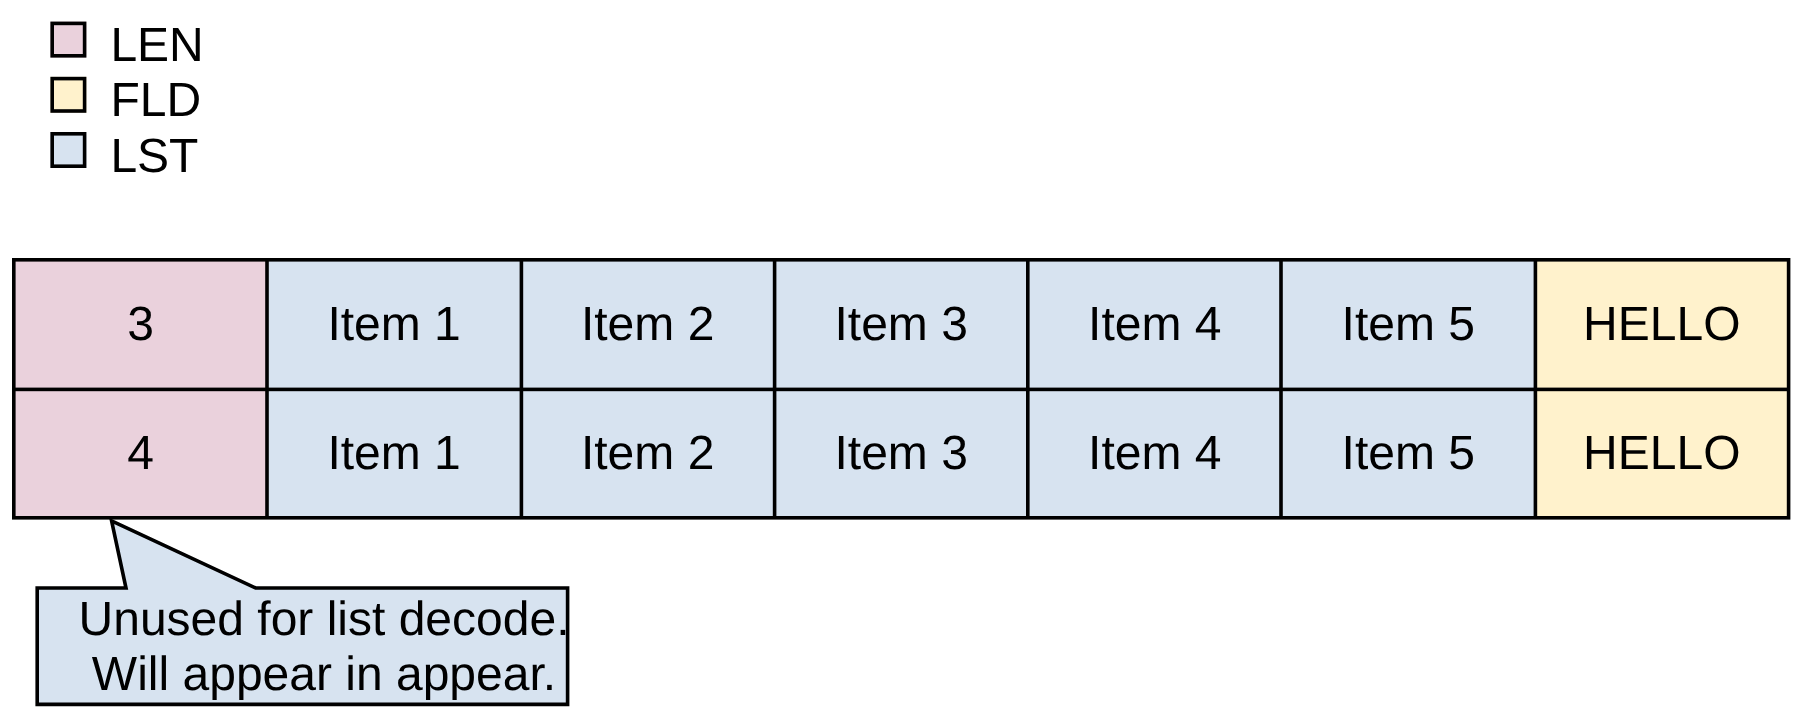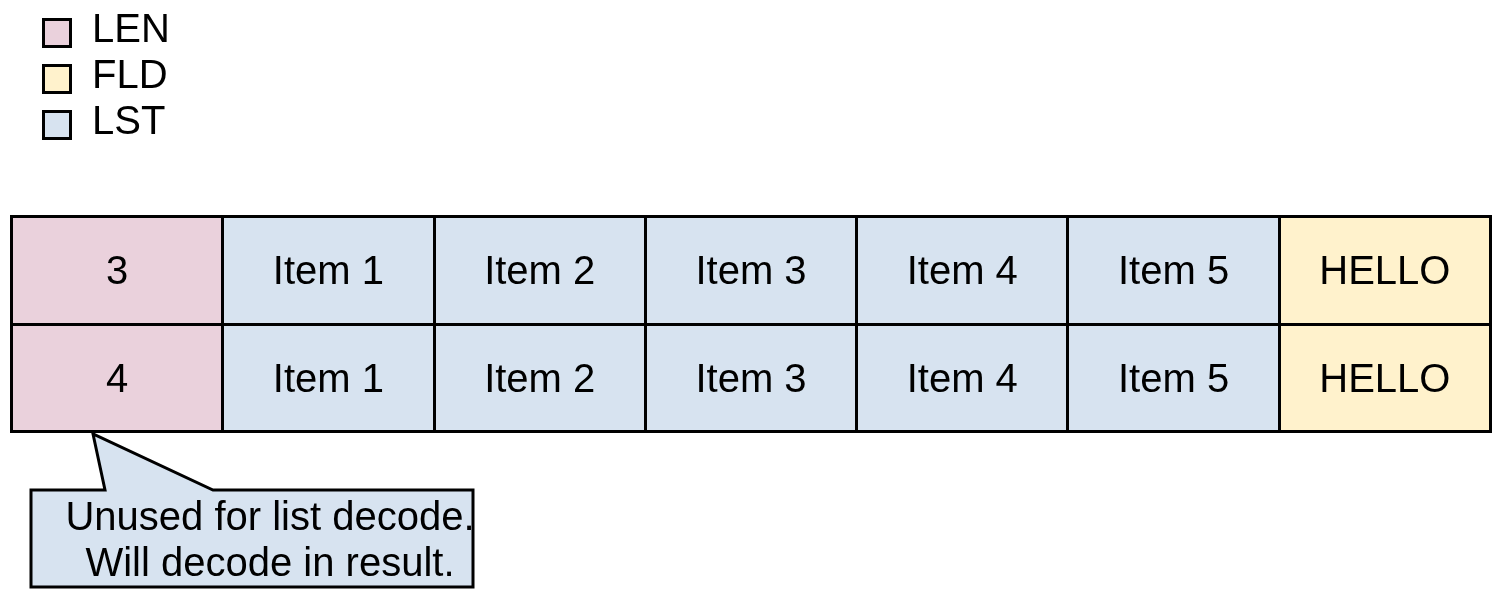--- a/index.html
+++ b/index.html
@@ -18,21 +18,21 @@
   }
 
   
   .legend {
     position: absolute;
     left: 42px;
     top: 18px;
   }
   .legend-item {
     display: flex;
-    align-items: flex-end;
+    align-items: flex-start;
     height: 30px;
     margin-bottom: 16px;
   }
   .legend-swatch {
     width: 24px;
     height: 24px;
     border: 3px solid #000000;
     flex: 0 0 auto;
   }
   .legend-label {
@@ -129,16 +129,16 @@
     <div class="cell" style="background: rgb(215, 227, 240);">Item 4</div>
     <div class="cell" style="background: rgb(215, 227, 240);">Item 5</div>
     <div class="cell" style="background: rgb(255, 242, 204);">HELLO</div>
   </div>
 
   <svg class="callout-svg" viewBox="0 0 460 165" xmlns="http://www.w3.org/2000/svg">
     <path d="M 6 60 H 80 L 68 4 L 188 60 H 448 V 157 H 6 Z" fill="#d7e3f0" stroke="#000000" stroke-width="3" stroke-linejoin="miter"></path>
   </svg>
   <div class="callout-text">
     <div class="callout-line">Unused for list decode.</div>
-    <div class="callout-line">Will decode in result.</div>
+    <div class="callout-line">Will appear in appear.</div>
   </div>
 
 </div>
 
 </body></html>

